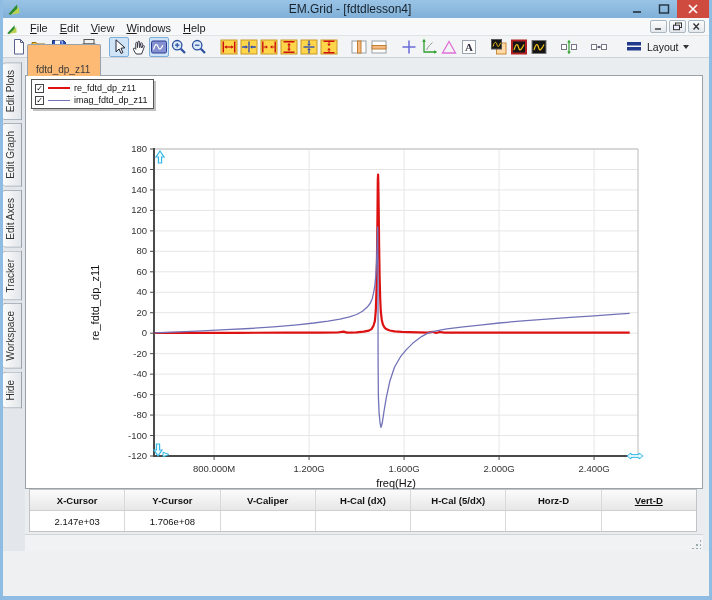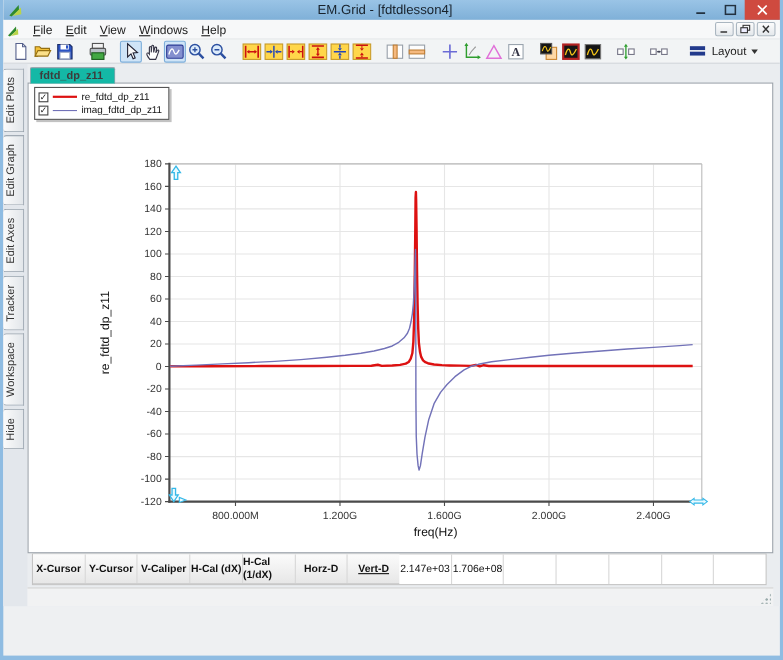--- a/index.html
+++ b/index.html
@@ -30,35 +30,35 @@
   .layout-btn{display:flex;align-items:center;gap:4px;margin-left:14px;font-size:10.5px;color:#222;padding:2px 4px;}
   .caret{width:0;height:0;border-left:3.5px solid transparent;border-right:3.5px solid transparent;border-top:4px solid #333;}
   
   .client{display:flex;height:493px;background:#eaedf0;}
   .side-tabs{width:22px;background:#e3e7ec;display:flex;flex-direction:column;align-items:flex-start;padding-top:4px;gap:3px;}
   .side-tab{writing-mode:vertical-rl;transform:rotate(180deg);font-size:10px;color:#333;
     background:linear-gradient(to left,#fbfbfb,#e2e6ea);border:1px solid #9aa4ae;border-right:none;
     border-radius:0 3px 3px 0;padding:7px 2px;width:19px;text-align:center;}
   .main{flex:1;display:flex;flex-direction:column;padding-right:6px;}
   .doc-tab-row{height:17px;display:flex;align-items:flex-end;}
-  .doc-tab{background:#14b8a6;border:1px solid #98a2ac;border-bottom:none;border-radius:2px 2px 0 0;
-    font-size:10px;font-weight:bold;color:#3c3c3c;padding:2px 10px 1px 8px;margin-left:2px;position:relative;z-index:2;margin-bottom:-1px;}
+  .doc-tab{background:#fdba74;border:1px solid #98a2ac;border-bottom:none;border-radius:2px 2px 0 0;
+    font-size:10px;font-weight:normal;color:#3c3c3c;padding:19px 10px 1px 8px;margin-left:2px;position:relative;z-index:2;margin-bottom:-1px;}
   .graph-panel{position:relative;flex:1;background:#fff;border:1px solid #99a1a9;}
   #chart{position:absolute;left:0;top:0;}
   text.tick{font:9.5px "Liberation Sans",sans-serif;fill:#333;}
   text.axlabel{font:11px "Liberation Sans",sans-serif;fill:#111;}
   
   .legend{position:absolute;left:5px;top:3px;background:#fff;border:1px solid #555;
     box-shadow:2px 2px 0 rgba(120,120,120,.45);padding:2px 6px 2px 3px;z-index:3;}
   .legend-row{display:flex;align-items:center;height:12px;gap:4px;}
   .cb{width:9px;height:9px;border:1px solid #444;background:#fff;font-size:8px;line-height:8px;color:#111;text-align:center;}
   .sample{width:22px;border-top-style:solid;}
   .legend-label{font-size:9px;color:#111;white-space:nowrap;}
   
-  .readout{height:29px;margin:0 6px 0 4px;border:1px solid #c3c3c3;background:#fff;display:flex;flex-direction:row;}
+  .readout{height:43px;margin:0 6px 0 4px;border:1px solid #c3c3c3;background:#fff;display:flex;flex-direction:column;}
   .ro-row{display:flex;flex:1;}
   .ro-row.hdr{background:linear-gradient(#fbfbfb,#e7e7e7);border-bottom:1px solid #cfcfcf;}
   .ro-cell{flex:1;display:flex;align-items:center;justify-content:center;font-size:9.5px;color:#111;border-right:1px solid #d8d8d8;}
   .ro-cell:last-child{border-right:none;text-decoration:underline;}
   .ro-row.hdr .ro-cell{font-weight:bold;}
   
   .statusbar{height:17px;background:#f1f2f3;border-top:1px solid #d3d3d3;margin-top:2px;position:relative;}
   .grip{position:absolute;right:2px;bottom:2px;width:10px;height:10px;
     background:radial-gradient(circle at 2px 2px,#9aa 1px,transparent 1.2px);
     background-size:4px 4px;clip-path:polygon(100% 0,100% 100%,0 100%);}
@@ -418,21 +418,21 @@
               <path d="M-8 0 L-4 -3 V-1.4 H4 V-3 L8 0 L4 3 V1.4 H-4 V3 Z" fill="#eafaff" stroke="#35b8e8"></path>
             </g>
           </svg>
       </div>
       <div class="readout">
         <div class="ro-row hdr" id="ro-headers">
             <span class="ro-cell">X-Cursor</span>
             <span class="ro-cell">Y-Cursor</span>
             <span class="ro-cell">V-Caliper</span>
             <span class="ro-cell">H-Cal (dX)</span>
-            <span class="ro-cell">H-Cal (1/dX)</span>
+            <span class="ro-cell">H-Cal (5/dX)</span>
             <span class="ro-cell">Horz-D</span>
             <span class="ro-cell">Vert-D</span>
           </div>
         <div class="ro-row" id="ro-values">
             <span class="ro-cell">2.147e+03</span>
             <span class="ro-cell">1.706e+08</span>
             <span class="ro-cell"></span>
             <span class="ro-cell"></span>
             <span class="ro-cell"></span>
             <span class="ro-cell"></span>

